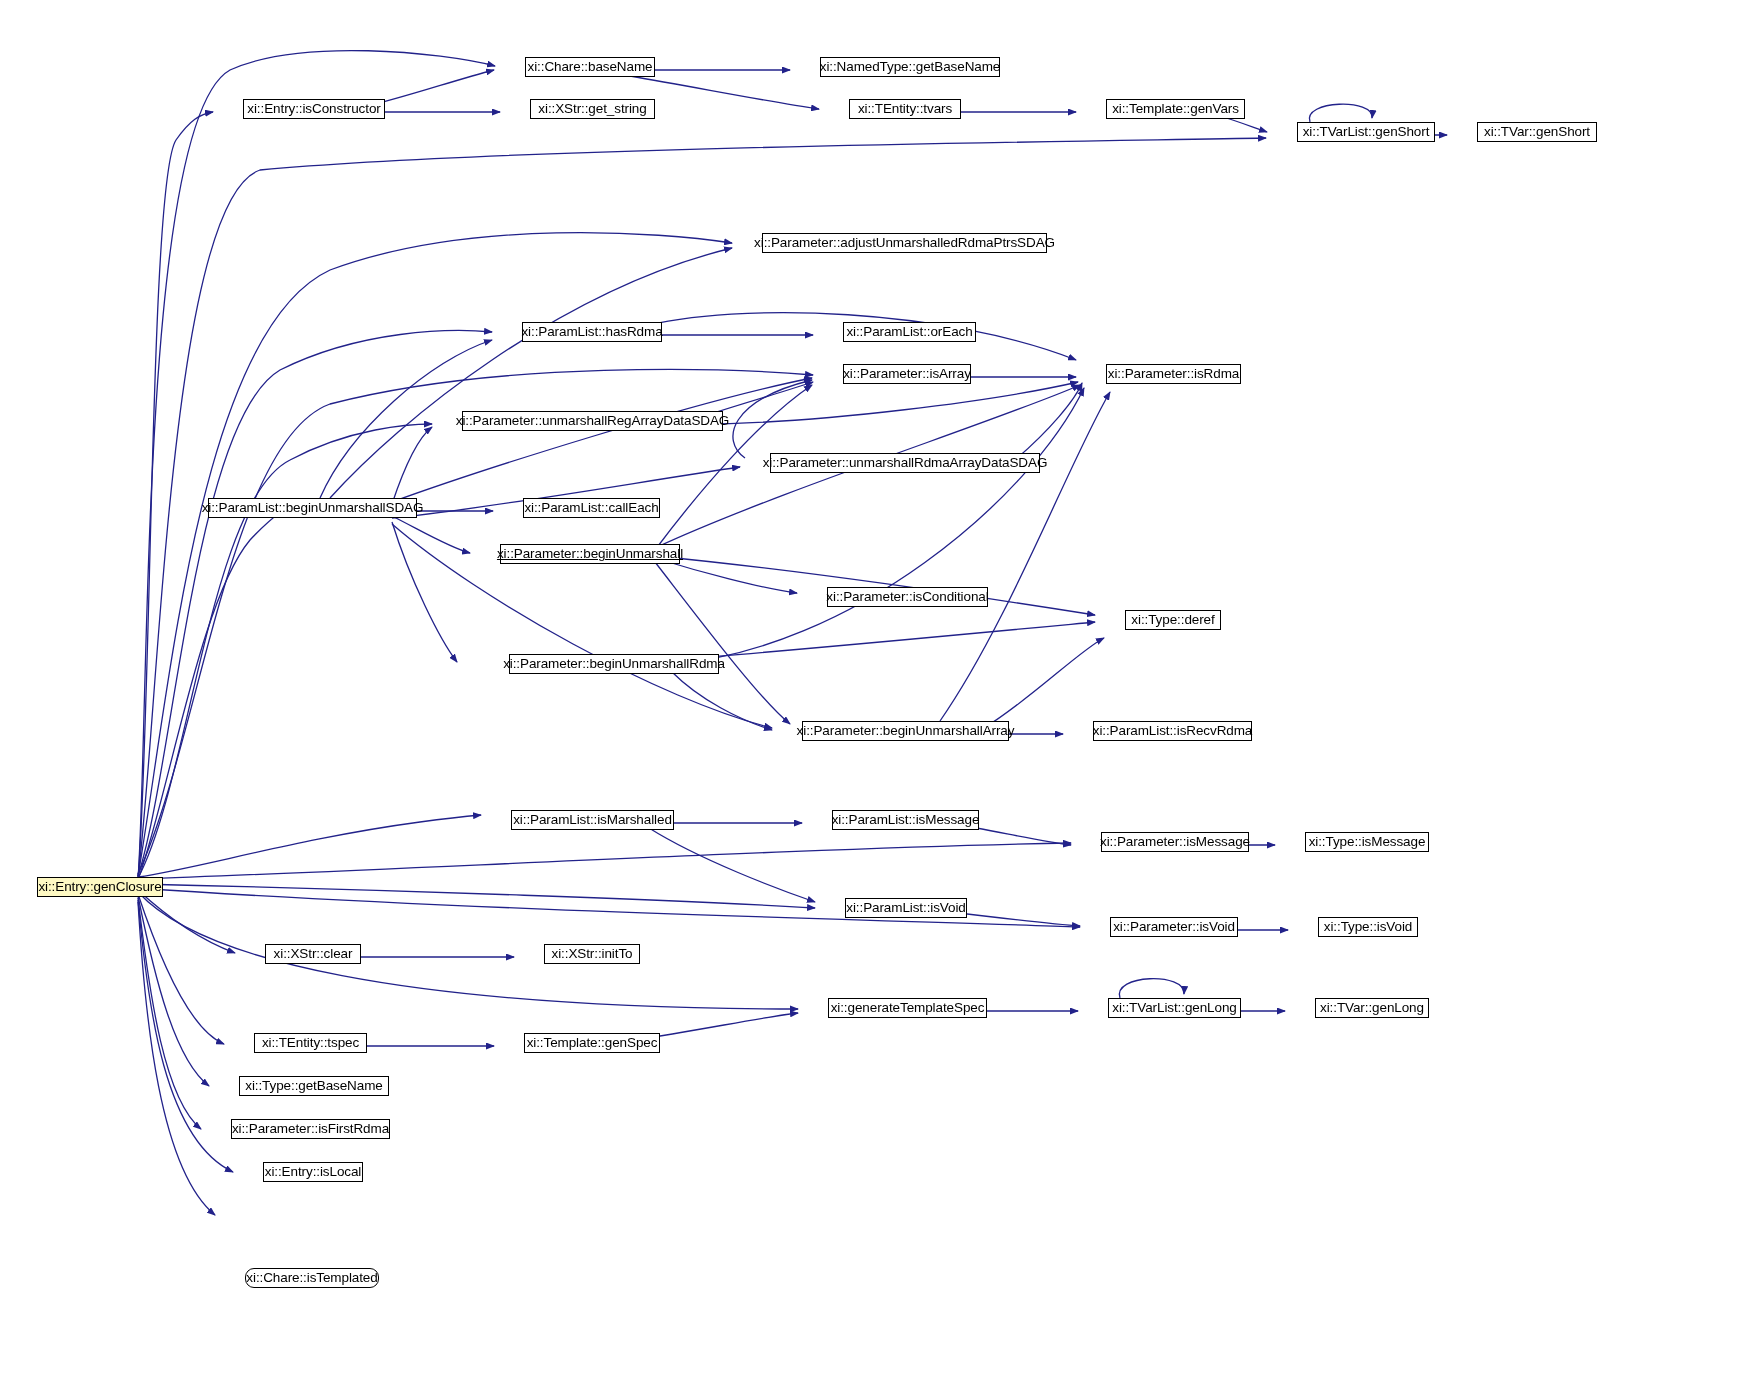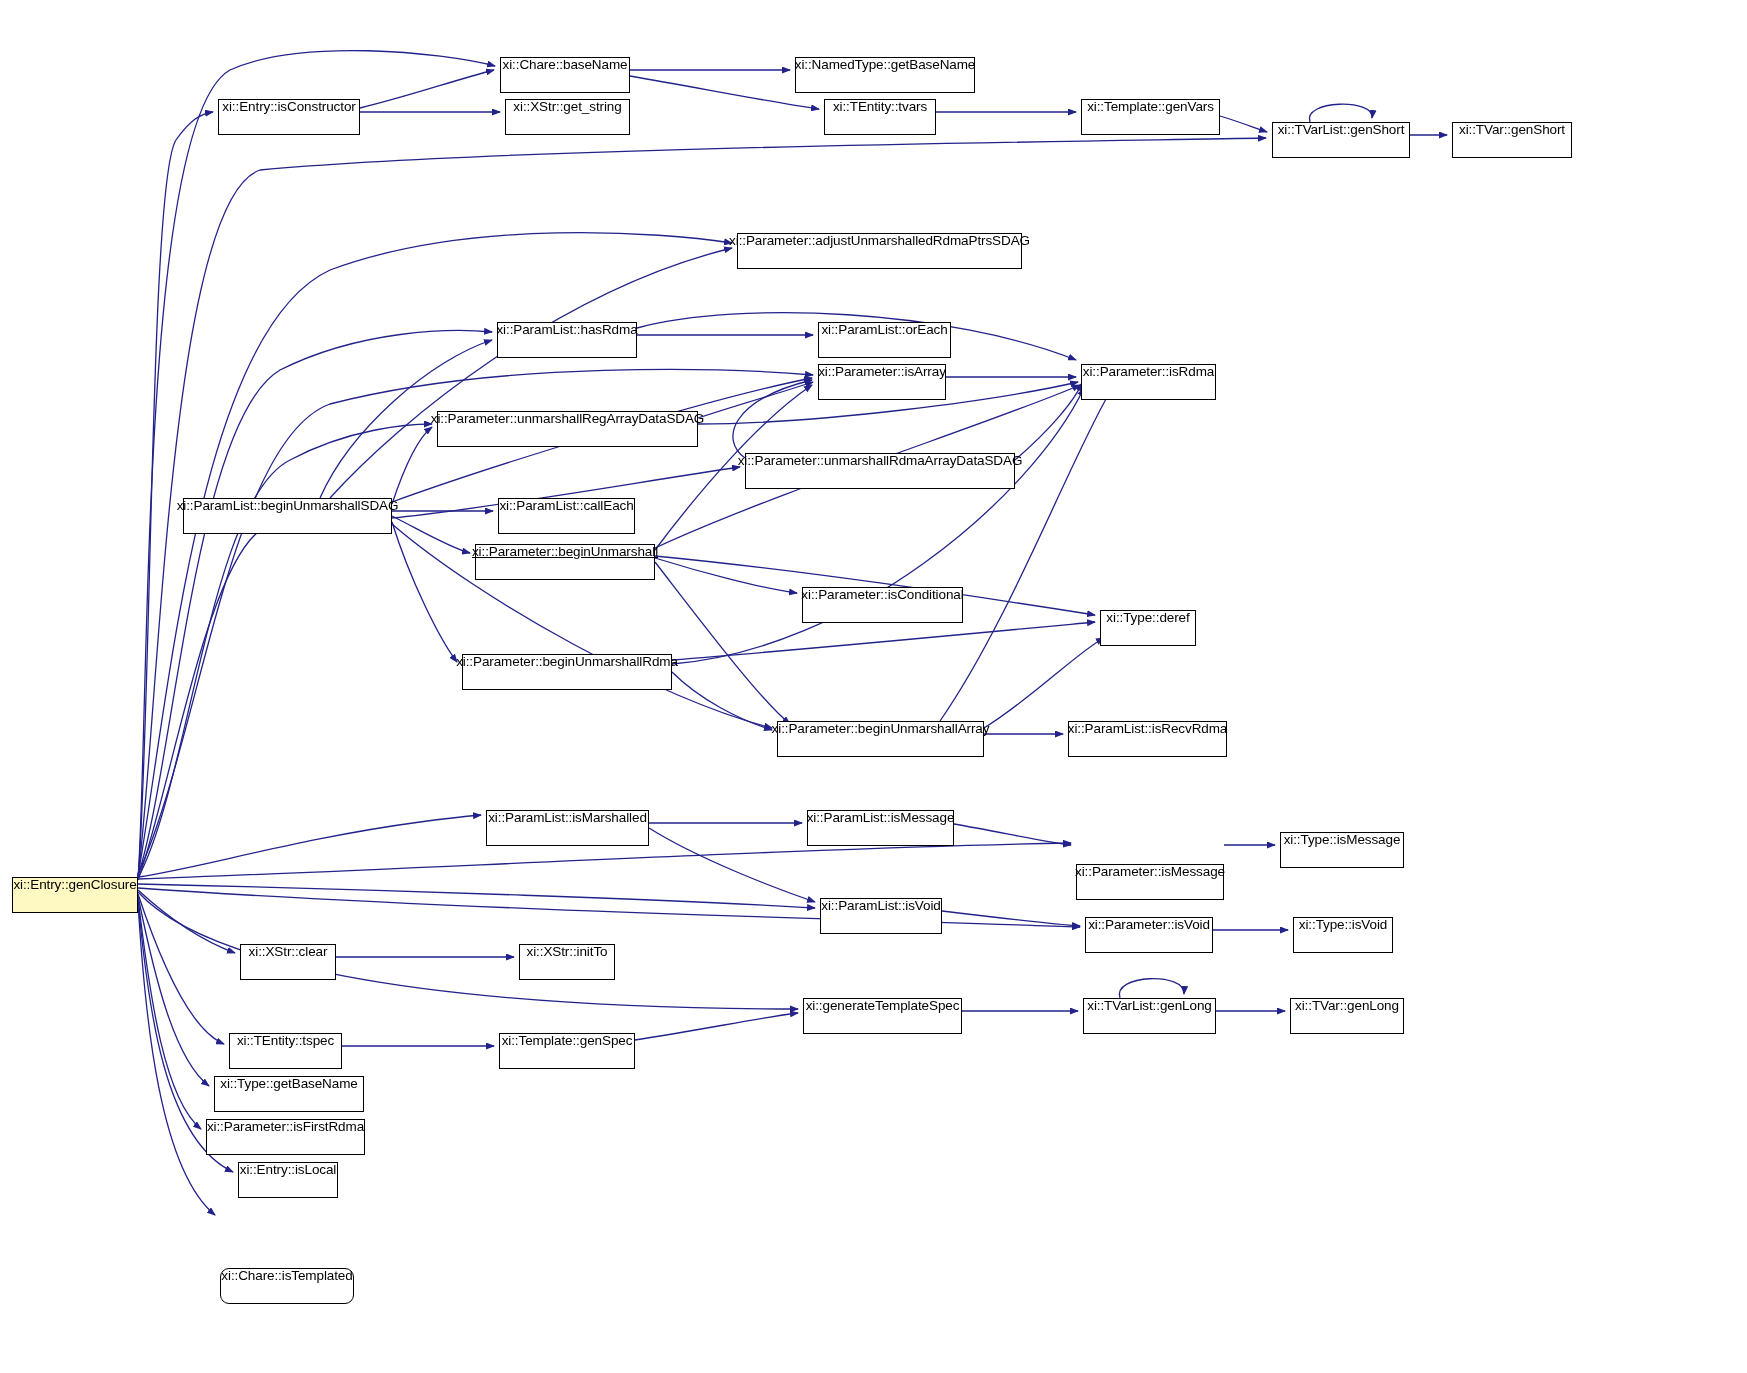--- a/index.html
+++ b/index.html
@@ -24,26 +24,27 @@
   }
   .node {
     position: absolute;
     box-sizing: border-box;
     border: 1px solid #000000;
     background: #ffffff;
     color: #000000;
     font-size: 13.5px;
     line-height: 1;
     display: flex;
-    align-items: flex-start;
+    align-items: center;
     justify-content: center;
     white-space: nowrap;
-    height: 36px;
+    height: 20px;
     padding: 0 6px;
     letter-spacing: -0.1px;
+    margin-left: 25px;
   }
   .node.current {
     background: #fef9c3;
   }
 </style>
 </head>
 <body>
 
 <div id="canvas">
   <svg id="edges" viewBox="0 0 1747 1373" xmlns="http://www.w3.org/2000/svg">
@@ -178,36 +179,36 @@
       </div>
       <div class="node" style="left: 475px; top: 544px; width: 180px; text-decoration: underline;">
         <span>xi::Parameter::beginUnmarshall</span>
       </div>
       <div class="node" style="left: 802px; top: 587px; width: 161px;">
         <span>xi::Parameter::isConditional</span>
       </div>
       <div class="node" style="left: 1100px; top: 610px; width: 96px;">
         <span>xi::Type::deref</span>
       </div>
-      <div class="node" style="left: 462px; top: 654px; width: 210px;">
+      <div class="node" style="left: 484px; top: 654px; width: 210px;">
         <span>xi::Parameter::beginUnmarshallRdma</span>
       </div>
       <div class="node" style="left: 777px; top: 721px; width: 207px;">
         <span>xi::Parameter::beginUnmarshallArray</span>
       </div>
       <div class="node" style="left: 1068px; top: 721px; width: 159px;">
         <span>xi::ParamList::isRecvRdma</span>
       </div>
       <div class="node" style="left: 486px; top: 810px; width: 163px;">
         <span>xi::ParamList::isMarshalled</span>
       </div>
       <div class="node" style="left: 807px; top: 810px; width: 147px;">
         <span>xi::ParamList::isMessage</span>
       </div>
-      <div class="node" style="left: 1076px; top: 864px; width: 148px;">
+      <div class="node" style="left: 1076px; top: 832px; width: 148px;">
         <span>xi::Parameter::isMessage</span>
       </div>
       <div class="node" style="left: 1280px; top: 832px; width: 124px;">
         <span>xi::Type::isMessage</span>
       </div>
       <div class="node" style="left: 820px; top: 898px; width: 122px;">
         <span>xi::ParamList::isVoid</span>
       </div>
       <div class="node" style="left: 1085px; top: 917px; width: 128px;">
         <span>xi::Parameter::isVoid</span>

